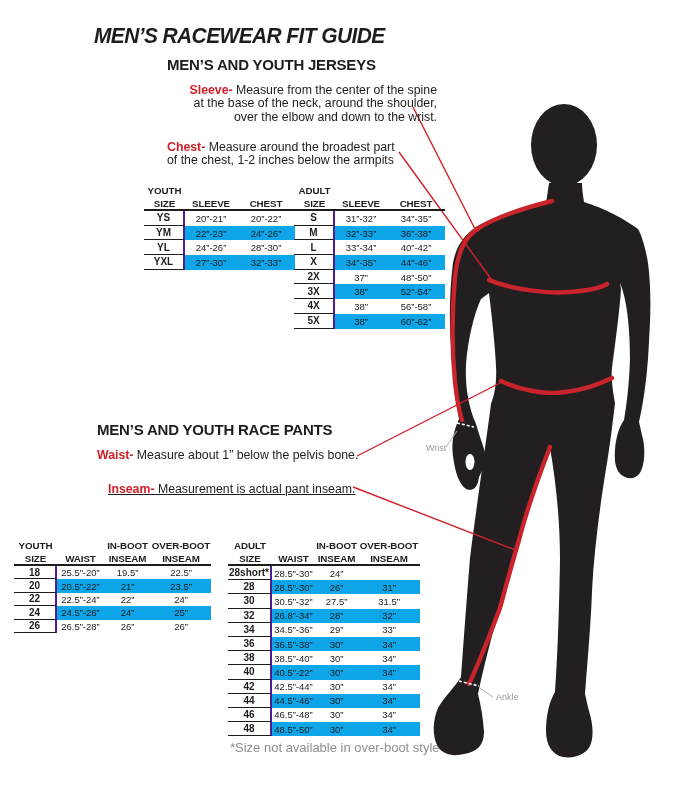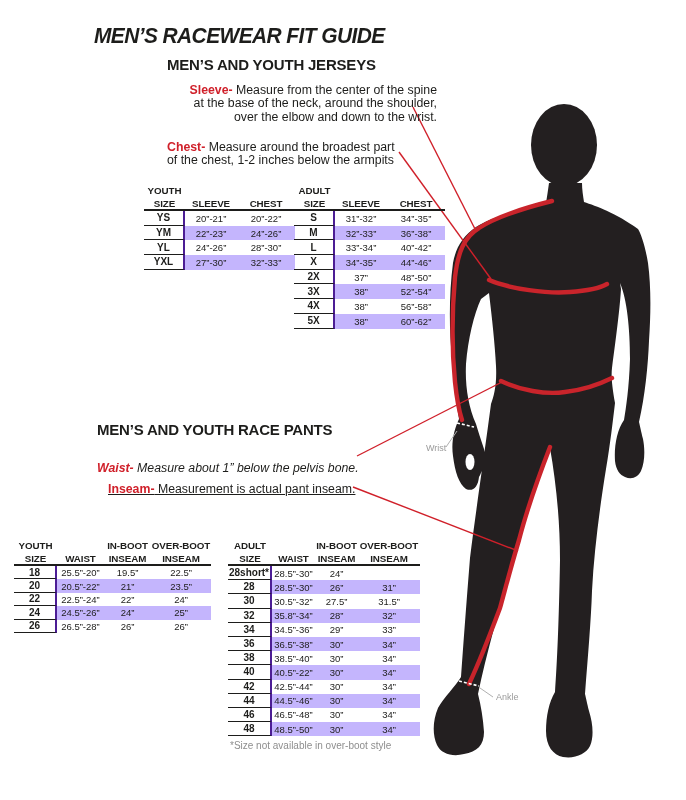--- a/index.html
+++ b/index.html
@@ -13,38 +13,38 @@
     letter-spacing:-0.6px;transform:scaleX(.95);transform-origin:left top;white-space:nowrap;
   }
   .sec-heading{font-weight:bold;font-size:15px;letter-spacing:-0.2px;white-space:nowrap;}
   #jerseys-heading{left:167px;top:56px;}
   #pants-heading{left:97px;top:421px;}
   .para{font-size:12.3px;line-height:13.4px;white-space:pre-line;width:270px;}
   .one-line{white-space:nowrap;width:auto;}
   .red-label{color:#d0202a;font-weight:bold;}
   #sleeve-para{left:167px;top:84px;text-align:right;}
   #chest-para{left:167px;top:141px;}
-  #waist-para{left:97px;top:462px;font-style:italic;}
+  #waist-para{left:97px;top:449px;}
   #inseam-para{left:108px;top:483px;text-decoration:underline;}
 
   .size-table{position:absolute;display:grid;}
   .tcell{display:flex;align-items:center;justify-content:center;}
   .th{font-weight:bold;font-size:9.8px;letter-spacing:-0.1px;white-space:nowrap;text-align:center;}
   .th.bot{border-bottom:2px solid #1d1d1b;}
   .size-cell{
     font-weight:bold;font-size:10px;white-space:nowrap;
     border-right:2px solid #4c1d95;border-bottom:1px solid #1d1d1b;
   }
   .data-cell{font-size:9.5px;white-space:nowrap;}
-  .shaded{background:#c4b5fd;}
+  .shaded{background:#0ea5e9;}
   #youth-jerseys{left:144px;top:184px;}
   #adult-jerseys{left:294px;top:184px;}
   #youth-pants{left:14px;top:539px;}
   #adult-pants{left:228px;top:539px;}
-  #footnote{left:230px;top:740px;font-size:10px;color:#8e8e8e;white-space:nowrap;}
+  #footnote{left:230px;top:740px;font-size:13px;color:#8e8e8e;white-space:nowrap;}
   #figure-svg{left:0;top:0;}
   svg text.gray-label{font-family:"Liberation Sans",sans-serif;font-size:9px;fill:#9b9b9b;}
 </style>
 </head>
 <body>
 
 <svg id="figure-svg" class="abs" width="686" height="800" viewBox="0 0 686 800">
 
   <ellipse cx="564" cy="145" rx="33" ry="41" fill="#231f20"></ellipse>
 
@@ -223,21 +223,21 @@
     <div class="tcell data-cell"></div>
     <div class="tcell size-cell">28</div>
     <div class="tcell data-cell shaded">28.5”-30”</div>
     <div class="tcell data-cell shaded">26”</div>
     <div class="tcell data-cell shaded">31”</div>
     <div class="tcell size-cell">30</div>
     <div class="tcell data-cell">30.5”-32”</div>
     <div class="tcell data-cell">27.5”</div>
     <div class="tcell data-cell">31.5”</div>
     <div class="tcell size-cell">32</div>
-    <div class="tcell data-cell shaded">35.8”-34”</div>
+    <div class="tcell data-cell shaded">26.8”-34”</div>
     <div class="tcell data-cell shaded">28”</div>
     <div class="tcell data-cell shaded">32”</div>
     <div class="tcell size-cell">34</div>
     <div class="tcell data-cell">34.5”-36”</div>
     <div class="tcell data-cell">29”</div>
     <div class="tcell data-cell">33”</div>
     <div class="tcell size-cell">36</div>
     <div class="tcell data-cell shaded">36.5”-38”</div>
     <div class="tcell data-cell shaded">30”</div>
     <div class="tcell data-cell shaded">34”</div>

